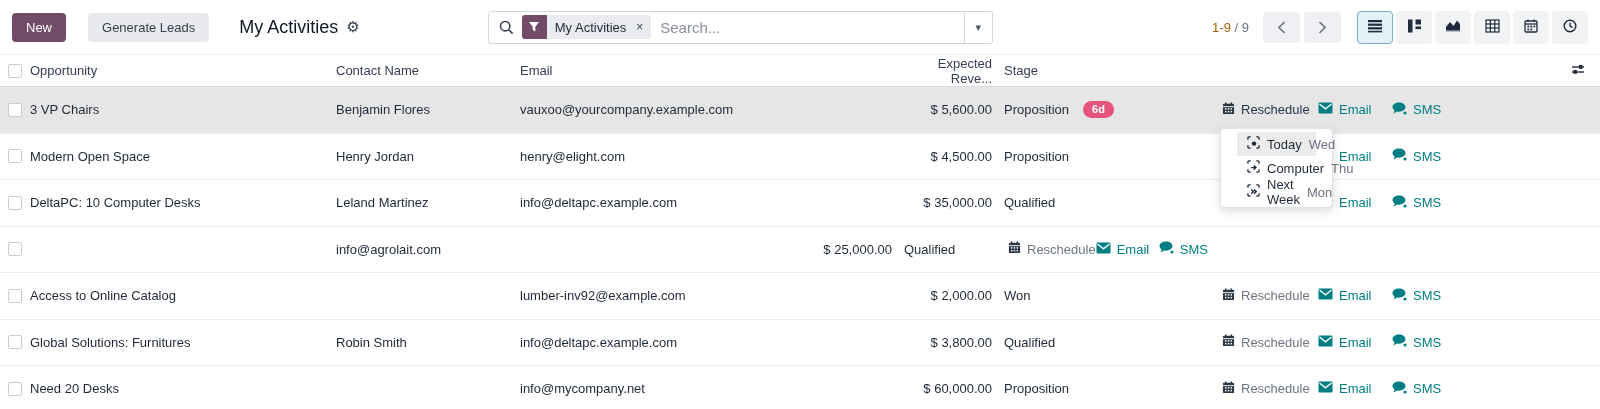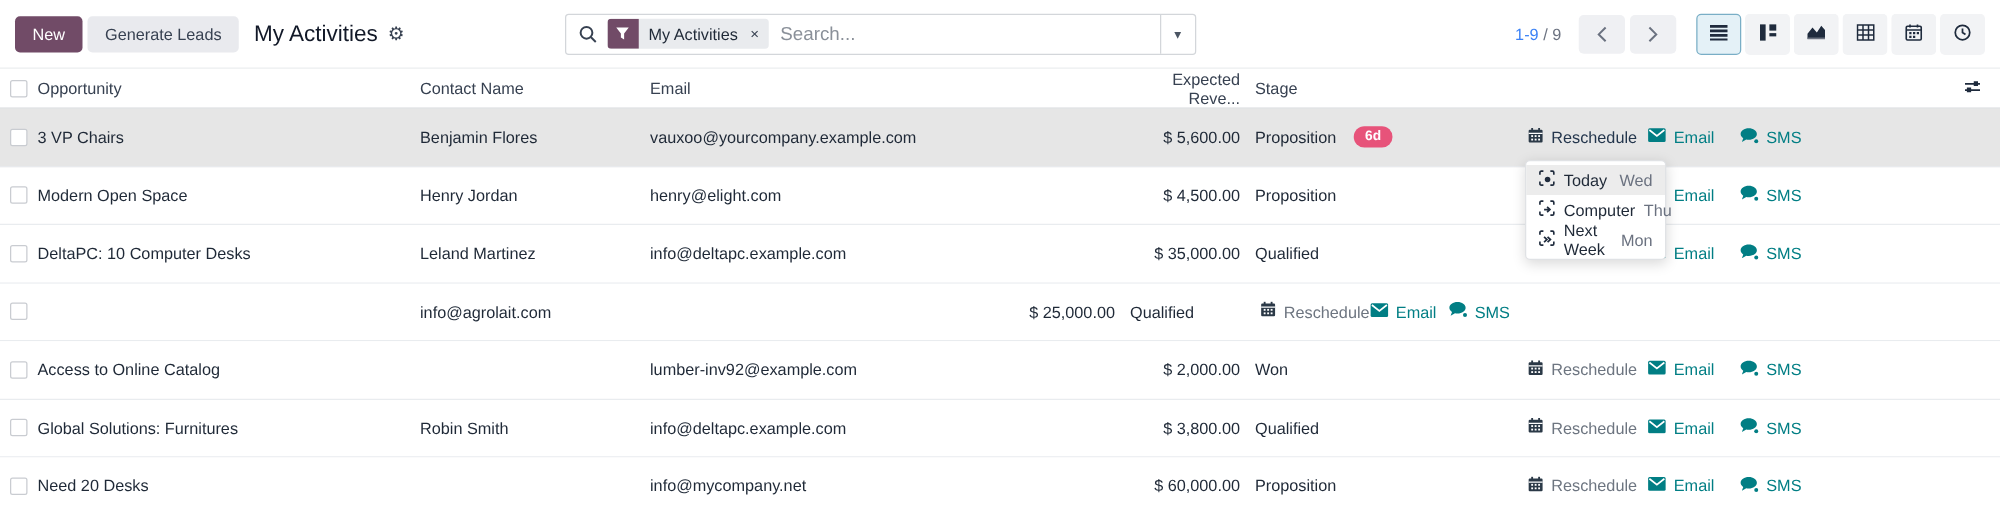--- a/index.html
+++ b/index.html
@@ -1,21 +1,21 @@
 <!DOCTYPE html>
 <html><head>
 <meta charset="utf-8">
 <style>
   * { margin:0; padding:0; box-sizing:border-box; }
   html,body { width:1600px; height:409px; overflow:hidden; background:#fff;
     font-family:"Liberation Sans", sans-serif; font-size:13px; color:#1f2937; }
 
   
   .cp { height:54px; display:flex; align-items:center; padding:0 12px; background:#fff; }
-  .cp-left { display:flex; align-items:center; gap:4px; flex:0 0 auto; }
+  .cp-left { display:flex; align-items:center; gap:22px; flex:0 0 auto; }
   .btn { border:none; border-radius:4px; padding:7px 14px; font-size:13px; cursor:pointer;
          font-family:inherit; }
   .btn-primary { background:#714B67; color:#fff; }
   .btn-light { background:#e9eaee; color:#374151; }
   .cp-title { display:flex; align-items:center; gap:8px; margin-left:8px; }
   .cp-title h1 { font-size:18px; font-weight:400; color:#111827; }
   .gear { font-size:15px; color:#374151; cursor:pointer; }
 
   
   .searchbar { width:505px; height:33px; border:1px solid #d3d6da; border-radius:3px;
@@ -30,21 +30,21 @@
   .search-input { border:none; outline:none; flex:1; font-size:15px; margin-left:9px;
     color:#1f2937; font-family:inherit; background:transparent; }
   .search-input::placeholder { color:#8a9099; }
   .search-caret { width:28px; align-self:stretch; border-left:1px solid #d3d6da;
     display:flex; align-items:center; justify-content:center; color:#4b5563; cursor:pointer; font-size:11px; }
 
   
   .cp-right { margin-left:auto; display:flex; align-items:center; }
   .pager { display:flex; align-items:center; gap:4px; margin-right:16px; }
   .pager-text { margin-right:10px; }
-  .pager-text .rng { color:#3b82f6; }
+  .pager-text .rng { color:#a16207; }
   .pager-text .tot { color:#6b7280; }
   .nav-btn { width:37px; height:31px; background:#eff0f3; border:none; border-radius:4px;
     color:#6b7280; font-size:14px; cursor:pointer; display:flex; align-items:center; justify-content:center; }
   .views { display:flex; gap:3px; }
   .view-btn { width:36px; height:33px; background:#f2f3f5; border:1px solid transparent;
     border-radius:4px; display:flex; align-items:center; justify-content:center; cursor:pointer; }
   .view-btn.active { background:#e4f1f7; border-color:#79aec6; }
 
   
   .grid-row { display:grid;
@@ -67,21 +67,21 @@
   .act { display:flex; align-items:center; gap:6px; cursor:pointer; background:none; border:none;
     font-family:inherit; font-size:13px; }
   .act-resched { width:96px; color:#6d7580; justify-content:flex-start; }
   .tr.hl .act-resched { color:#24364d; }
   .act-email { width:74px; color:#017e84; }
   .act-sms { width:60px; color:#017e84; }
 
   
   .dropdown { position:absolute; left:1220px; top:128px; width:113px; background:#fff;
     border:1px solid #e0e2e5; border-radius:4px; box-shadow:0 3px 10px rgba(0,0,0,.15);
-    padding:3px 0; z-index:10; }
+    padding:3px 16px; z-index:10; }
   .dd-item { height:24px; display:flex; align-items:center; padding:0 10px; gap:7px; cursor:pointer; }
   .dd-item.hl { background:#ececec; }
   .dd-day { margin-left:auto; color:#6b7280; }
 </style>
 </head>
 <body>
 
 <div class="cp">
   <div class="cp-left">
     <button class="btn btn-primary">New</button>

